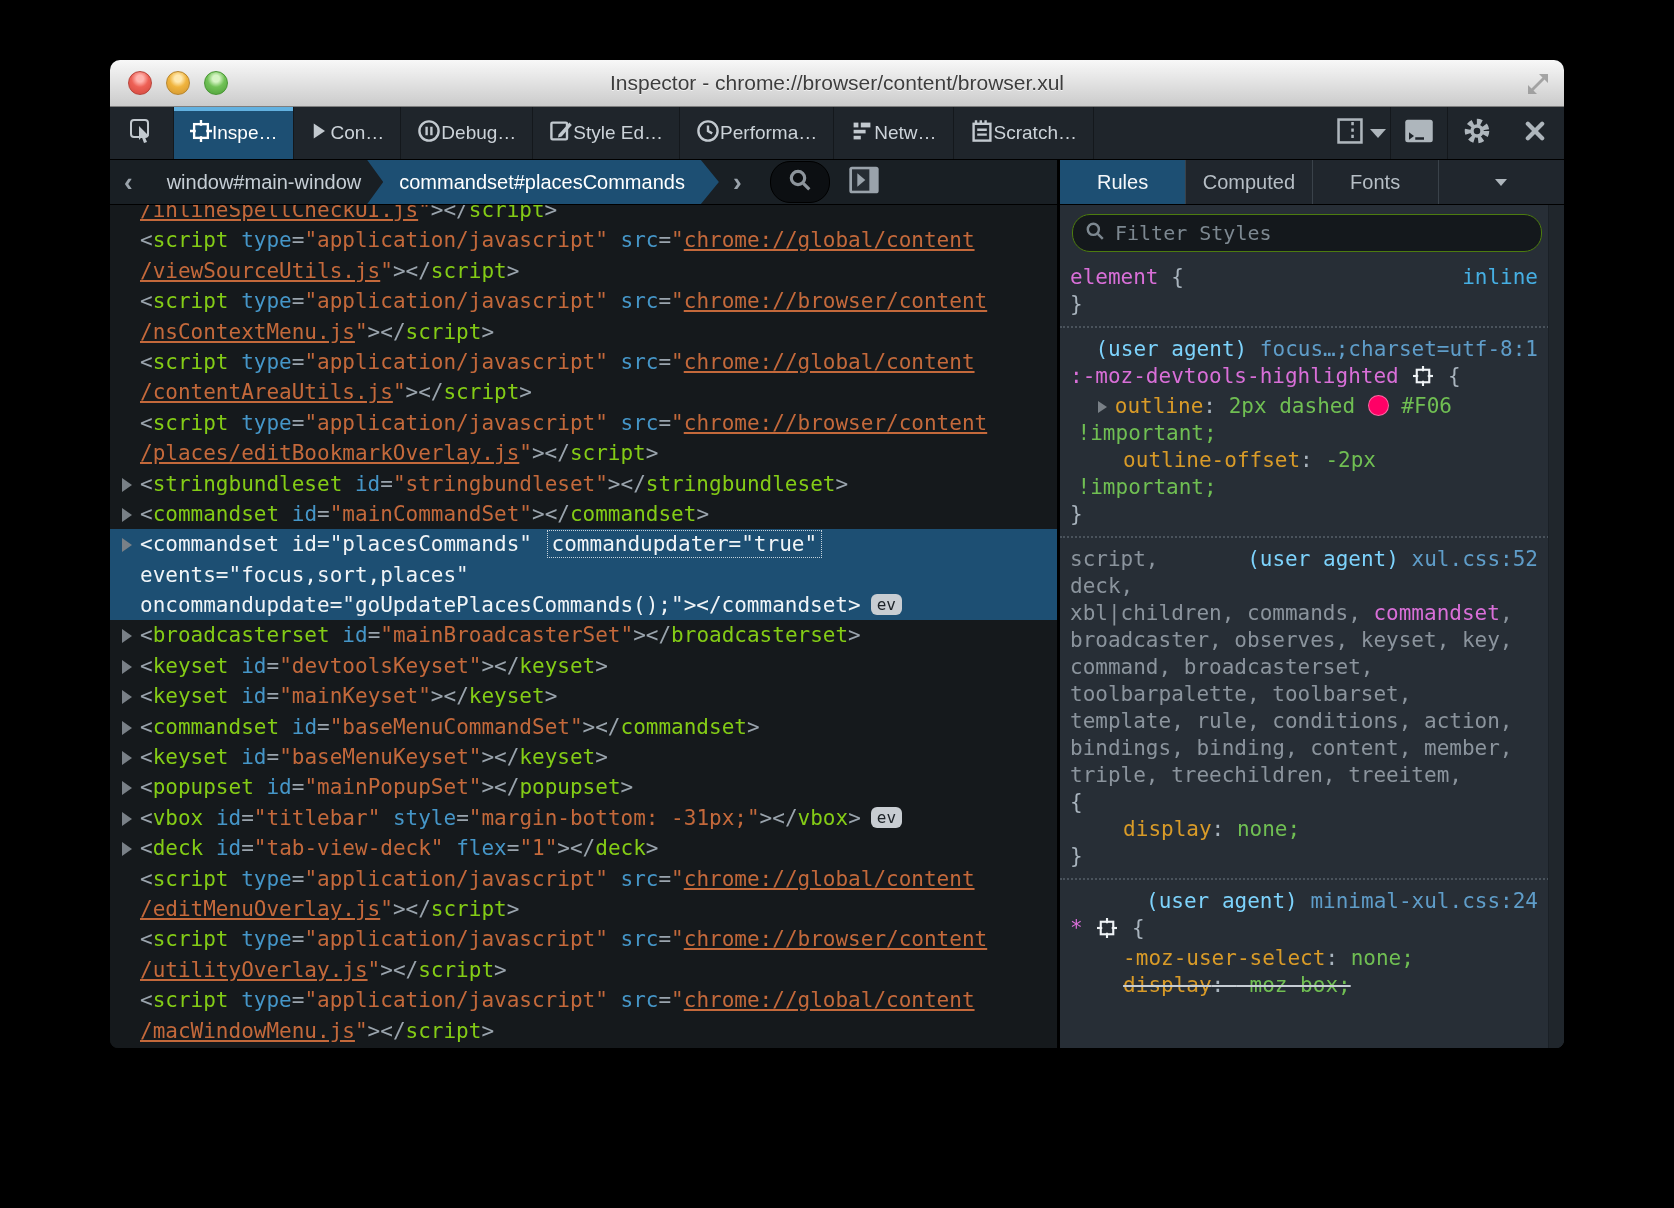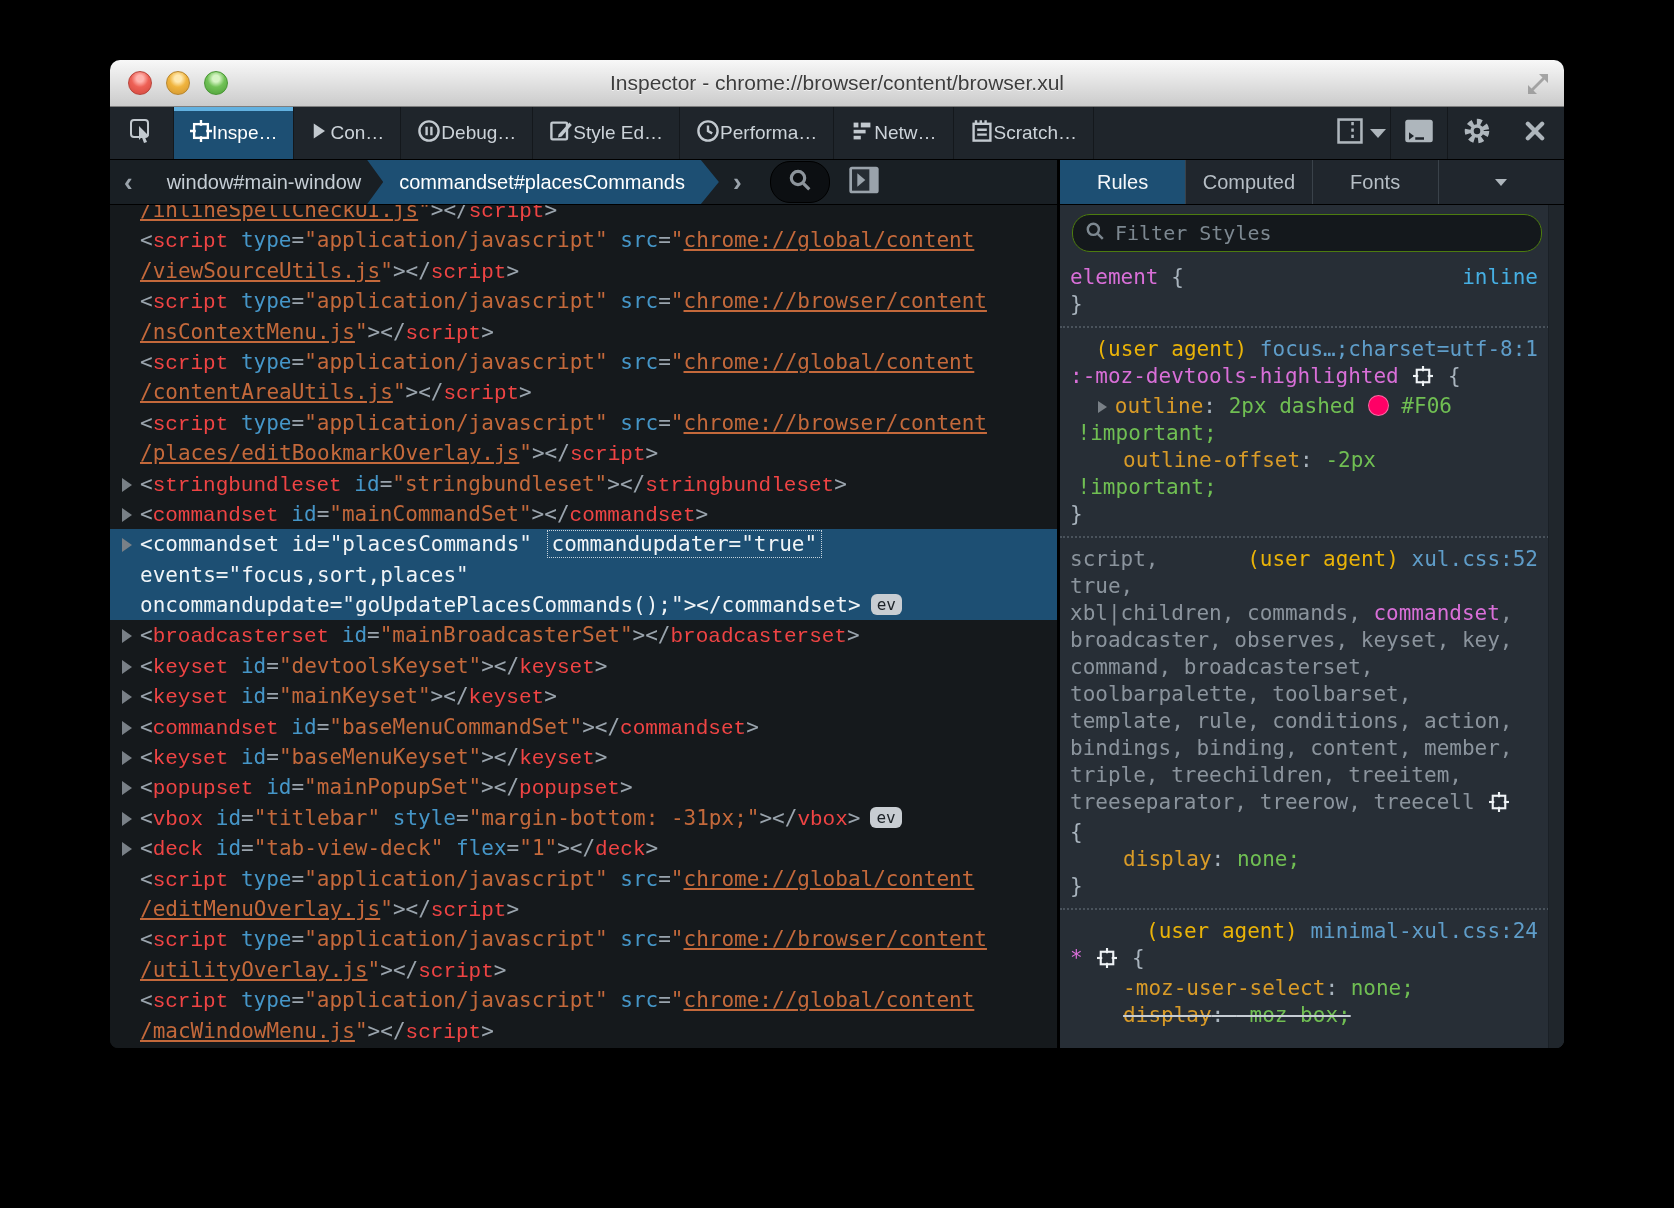--- a/index.html
+++ b/index.html
@@ -55,21 +55,21 @@
   .sidetab-caret{width:36px;display:flex;align-items:center;justify-content:center;border-right:none;}
 
   
   .content{display:flex;height:846px;}
   .markup-panel{width:947px;background:#15191c;overflow:hidden;position:relative;}
   .mk-lines{margin-top:-10px;font-family:"DejaVu Sans Mono",monospace;font-size:21px;}
   .mk-line{height:30.4px;line-height:30.4px;padding-left:30px;position:relative;white-space:nowrap;}
   .mk-line.selected{background:#1d4f73;}
   .mk-expander{position:absolute;left:12px;top:9px;width:0;height:0;
       border-top:7px solid transparent;border-bottom:7px solid transparent;border-left:10px solid #798087;}
-  .mk-p{color:#9aa4ad;} .mk-t{color:#ef4444;font-family:Liberation Mono, monospace;} .mk-a{color:#4596c8;}
+  .mk-p{color:#9aa4ad;} .mk-t{color:#84cc16;} .mk-a{color:#4596c8;}
   .mk-v{color:#c4693b;} .mk-l{color:#c4693b;text-decoration:underline;}
   .mk-w{color:#f0f4f7;}
   .mk-boxed{border:1px dotted rgba(255,255,255,.75);padding:1px 4px;margin-left:2px;}
   .ev-badge{display:inline-block;background:#c8cdd2;color:#1c2227;border-radius:6px;
       font-size:16px;line-height:21px;padding:0 6px;margin-left:10px;vertical-align:2px;}
 
   .rules-panel{flex:1;background:#272e36;overflow:hidden;position:relative;
       font-family:"DejaVu Sans Mono",monospace;font-size:21px;color:#a9b4be;}
   .rules-gutter{position:absolute;right:0;top:0;bottom:0;width:15px;background:#20262c;border-left:1px solid #1a2026;}
   .filter-wrap{margin:9px 22px 10px 12px;height:36px;background:#14181c;border:1px solid #4d7c0f;
@@ -79,21 +79,21 @@
   .filter-wrap input::placeholder{color:#7d8891;}
   .ru-sections{padding:2px 24px 0 10px;}
   .ru-line{min-height:27px;line-height:27px;white-space:nowrap;position:relative;}
   .ru-line.ind1{padding-left:2.2ch;} .ru-line.ind2{padding-left:4.2ch;} .ru-line.hang{padding-left:.6ch;}
   .ru-line.strike{text-decoration:line-through;text-decoration-color:#c6cdd4;}
   .ru-expander{display:inline-block;width:0;height:0;margin-right:8px;
       border-top:6px solid transparent;border-bottom:6px solid transparent;border-left:9px solid #798087;}
   .ru-right{float:right;margin-right:2px;}
   .ru-sel{color:#d96fd8;} .ru-pu{color:#a9b4be;} .ru-uns{color:#8b949d;}
   .ru-prop{color:#d99b28;} .ru-val{color:#70bf53;}
-  .ru-ua{color:#eab308;text-align:right;} .ru-lnk{color:#5f9dc9;} .ru-lnk2{color:#46afe3;}
+  .ru-ua{color:#7dd3fc;text-align:right;} .ru-lnk{color:#5f9dc9;} .ru-lnk2{color:#46afe3;}
   .ru-sep{border-top:2px dotted #4a535c;margin:8px -24px 8px -10px;}
   .ru-section{margin-bottom:6px;}
   .color-swatch{display:inline-block;width:19px;height:19px;border-radius:50%;
       vertical-align:-3px;border:1px solid rgba(255,255,255,.4);}
   .target-icon{display:inline-block;vertical-align:-3px;margin:0 2px;}
 </style>
 </head>
 <body>
 
 <div class="window">
@@ -343,39 +343,28 @@
 </span><span class="ru-pu"> {</span></div>
             <div class="ru-line ind1"><span class="ru-expander"></span><span class="ru-prop">outline</span><span class="ru-pu">: </span><span class="ru-val">2px dashed </span><span class="color-swatch" style="background: rgb(255, 0, 102);"></span><span class="ru-val"> #F06</span></div>
             <div class="ru-line hang"><span class="ru-val">!important;</span></div>
             <div class="ru-line ind2"><span class="ru-prop">outline-offset</span><span class="ru-pu">: </span><span class="ru-val">-2px</span></div>
             <div class="ru-line hang"><span class="ru-val">!important;</span></div>
             <div class="ru-line"><span class="ru-pu">}</span></div>
           </div>
           <div class="ru-sep"></div>
           <div class="ru-section">
             <div class="ru-line"><span class="ru-right"><span class="ru-ua">(user agent) </span><span class="ru-lnk">xul.css:52</span></span><span class="ru-uns">script,</span></div>
-            <div class="ru-line"><span class="ru-uns">true,</span></div>
+            <div class="ru-line"><span class="ru-uns">deck,</span></div>
             <div class="ru-line"><span class="ru-uns">xbl|children, commands, </span><span class="ru-sel">commandset</span><span class="ru-uns">,</span></div>
             <div class="ru-line"><span class="ru-uns">broadcaster, observes, keyset, key,</span></div>
             <div class="ru-line"><span class="ru-uns">command, broadcasterset,</span></div>
             <div class="ru-line"><span class="ru-uns">toolbarpalette, toolbarset,</span></div>
             <div class="ru-line"><span class="ru-uns">template, rule, conditions, action,</span></div>
             <div class="ru-line"><span class="ru-uns">bindings, binding, content, member,</span></div>
             <div class="ru-line"><span class="ru-uns">triple, treechildren, treeitem,</span></div>
-            <div class="ru-line"><span class="ru-uns">treeseparator, treerow, treecell </span><span class="target-icon">
-  <svg width="20" height="20" viewBox="0 0 16 16">
-                  <g stroke="#eef2f5" stroke-width="1.7" fill="none">
-  <rect x="3" y="3" width="10" height="10"></rect>
-                    <line x1="8" y1="0" x2="8" y2="4.2"></line>
-  <line x1="8" y1="11.8" x2="8" y2="16"></line>
-                    <line x1="0" y1="8" x2="4.2" y2="8"></line>
-  <line x1="11.8" y1="8" x2="16" y2="8"></line>
-                  </g>
-                </svg>
-</span></div>
             <div class="ru-line"><span class="ru-pu">{</span></div>
             <div class="ru-line ind2"><span class="ru-prop">display</span><span class="ru-pu">: </span><span class="ru-val">none;</span></div>
             <div class="ru-line"><span class="ru-pu">}</span></div>
           </div>
           <div class="ru-sep"></div>
           <div class="ru-section">
             <div class="ru-line">
               <span class="ru-right"><span class="ru-ua">(user agent) </span><span class="ru-lnk">minimal-xul.css:24</span></span>
             </div>
             <div class="ru-line"><span class="ru-sel">* </span><span class="target-icon">

